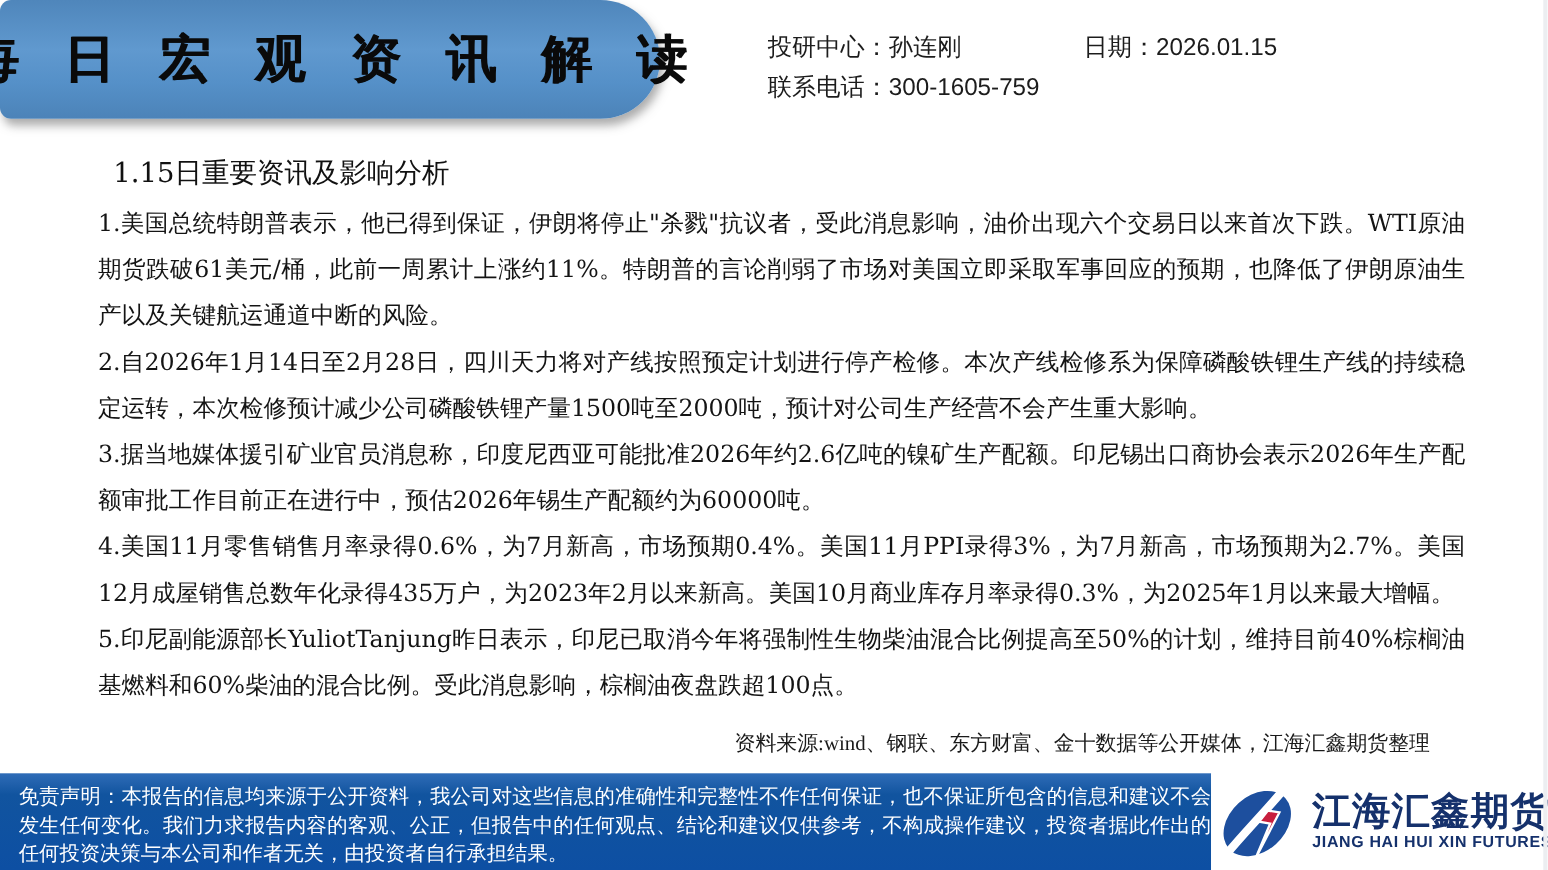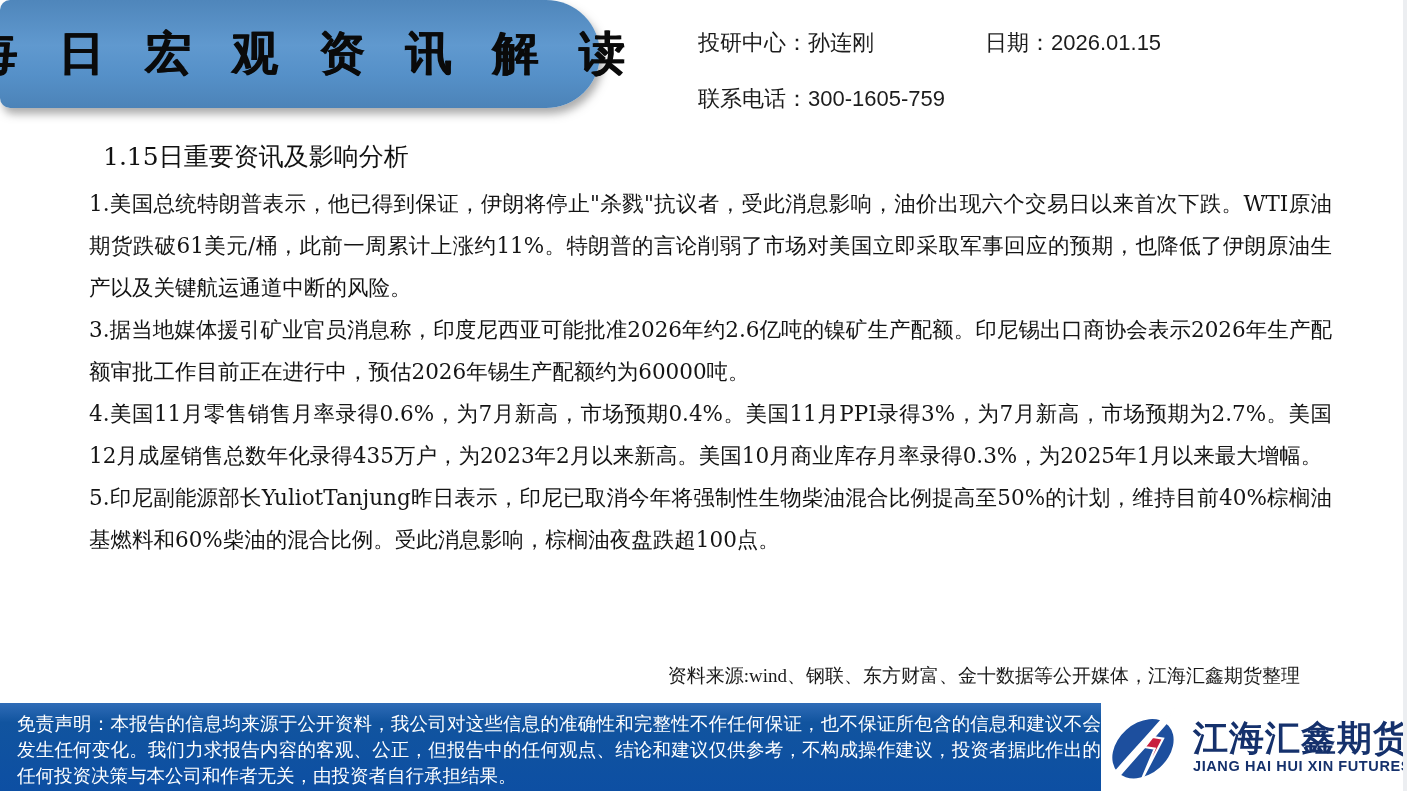--- a/index.html
+++ b/index.html
@@ -27,21 +27,21 @@
     letter-spacing: 14px; white-space: nowrap;
     text-shadow: 1px 0 0 #0a0a0a;
     padding-left: 10px;
   }
 
   
   .header-info {
     position: absolute; left: 698px; top: 28px;
     display: grid;
     grid-template-columns: 287px auto;
-    row-gap: 26px;
+    row-gap: 6px;
     font-size: 22px; color: #1c1c1c;
     white-space: nowrap;
   }
 
   
   .content {
     position: absolute; left: 89px; top: 140px; width: 1243px;
     font-family: "DejaVu Serif", "Liberation Serif", serif;
   }
   .section-heading {
@@ -103,20 +103,21 @@
 
 <div class="header-info">
   <div>投研中心：孙连刚</div>
   <div>日期：2026.01.15</div>
   <div>联系电话：300-1605-759</div>
 </div>
 
 <div class="content">
   <h2 class="section-heading">1.15日重要资讯及影响分析</h2>
   <p class="news-paragraph">1.美国总统特朗普表示，他已得到保证，伊朗将停止"杀戮"抗议者，受此消息影响，油价出现六个交易日以来首次下跌。WTI原油期货跌破61美元/桶，此前一周累计上涨约11%。特朗普的言论削弱了市场对美国立即采取军事回应的预期，也降低了伊朗原油生产以及关键航运通道中断的风险。</p>
+  <p class="news-paragraph">2.自2026年1月14日至2月28日，四川天力将对产线按照预定计划进行停产检修。本次产线检修系为保障磷酸铁锂生产线的持续稳定运转，本次检修预计减少公司磷酸铁锂产量1500吨至2000吨，预计对公司生产经营不会产生重大影响。</p>
   <p class="news-paragraph">3.据当地媒体援引矿业官员消息称，印度尼西亚可能批准2026年约2.6亿吨的镍矿生产配额。印尼锡出口商协会表示2026年生产配额审批工作目前正在进行中，预估2026年锡生产配额约为60000吨。</p>
   <p class="news-paragraph">4.美国11月零售销售月率录得0.6%，为7月新高，市场预期0.4%。美国11月PPI录得3%，为7月新高，市场预期为2.7%。美国12月成屋销售总数年化录得435万户，为2023年2月以来新高。美国10月商业库存月率录得0.3%，为2025年1月以来最大增幅。</p>
   <p class="news-paragraph">5.印尼副能源部长YuliotTanjung昨日表示，印尼已取消今年将强制性生物柴油混合比例提高至50%的计划，维持目前40%棕榈油基燃料和60%柴油的混合比例。受此消息影响，棕榈油夜盘跌超100点。</p>
 </div>
 
 <div class="source-note">资料来源:wind、钢联、东方财富、金十数据等公开媒体，江海汇鑫期货整理</div>
 
 <div class="disclaimer-bar">
   <span>免责声明：本报告的信息均来源于公开资料，我公司对这些信息的准确性和完整性不作任何保证，也不保证所包含的信息和建议不会发生任何变化。我们力求报告内容的客观、公正，但报告中的任何观点、结论和建议仅供参考，不构成操作建议，投资者据此作出的任何投资决策与本公司和作者无关，由投资者自行承担结果。</span>
 </div>

